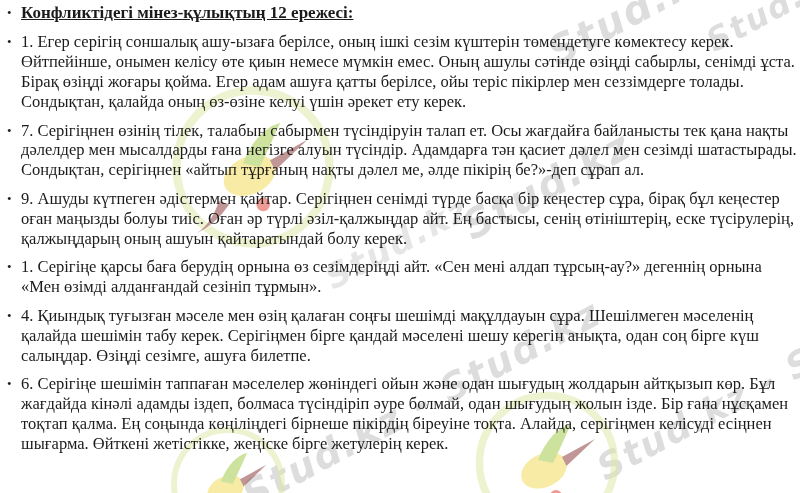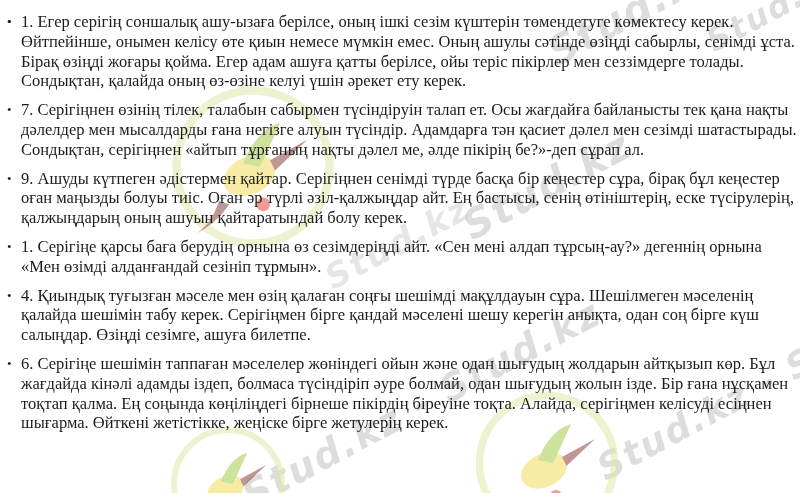--- a/index.html
+++ b/index.html
@@ -113,20 +113,21 @@
       <path d="M60 46 L82 34 L63 52 Z" fill="#823030"></path>
       <circle cx="56" cy="72" r="4" fill="#e0392d"></circle>
     </svg>
   </div>
 
   <div class="content">
     <ul class="doc-list">
 
       <li class="doc-item">
         <span class="bullet">•</span>
+        <span class="doc-title">Конфликтідегі мінез-құлықтың 12 ережесі:</span>
       </li>
 
       <li class="doc-item">
         <span class="bullet">•</span>
         <span>1. Егер серігің соншалық ашу-ызаға берілсе, оның ішкі сезім күштерін төмендетуге көмектесу керек. Өйтпейінше, онымен келісу өте қиын немесе мүмкін емес. Оның ашулы сәтінде өзіңді сабырлы, сенімді ұста. Бірақ өзіңді жоғары қойма. Егер адам ашуға қатты берілсе, ойы теріс пікірлер мен сеззімдерге толады. Сондықтан, қалайда оның өз-өзіне келуі үшін әрекет ету керек.</span>
       </li>
 
       <li class="doc-item">
         <span class="bullet">•</span>
         <span>7. Серігіңнен өзінің тілек, талабын сабырмен түсіндіруін талап ет. Осы жағдайға байланысты тек қана нақты дәлелдер мен мысалдарды ғана негізге алуын түсіндір. Адамдарға тән қасиет дәлел мен сезімді шатастырады. Сондықтан, серігіңнен «айтып тұрғаның нақты дәлел ме, әлде пікірің бе?»-деп сұрап ал.</span>

